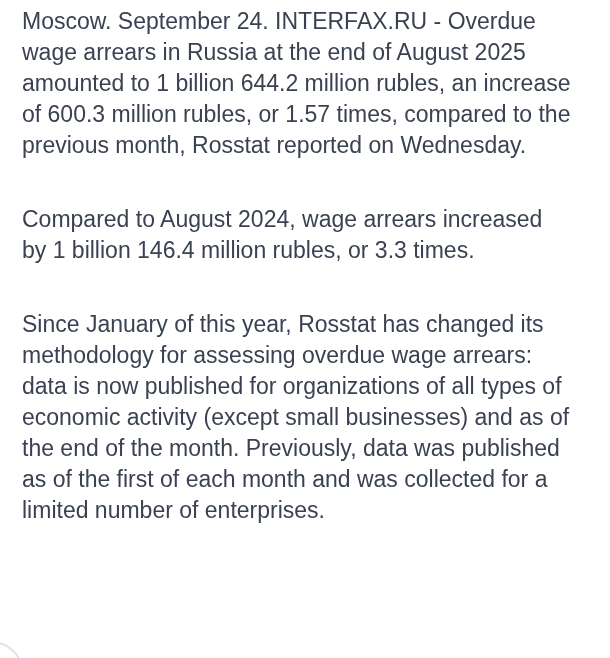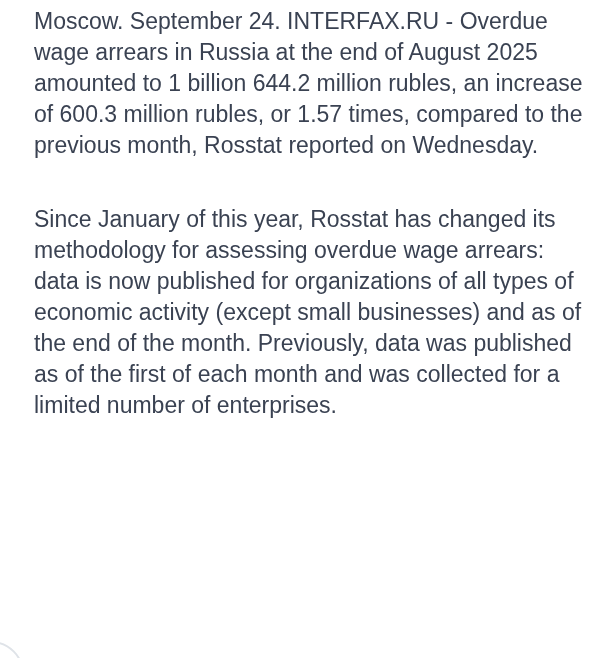--- a/index.html
+++ b/index.html
@@ -24,21 +24,21 @@
     letter-spacing: -0.2px;
     color: var(--headline-color, #1e2a3c);
     margin: 0 0 36px 0;
     white-space: pre-line;
   }
   .para {
     font-size: 23px;
     line-height: 31px;
     font-weight: 400;
     color: var(--body-color, #3a4252);
-    margin: 0 0 43px 12px;
+    margin: 0 0 43px 0;
     white-space: pre-line;
   }
   .corner-arc {
     position: absolute;
     left: -42px;
     top: 641px;
     width: 62px;
     height: 62px;
     border: 2px solid #dfe3e8;
     border-radius: 50%;
@@ -48,20 +48,22 @@
 </style>
 </head>
 <body style="background: rgb(255, 255, 255);">
 
 <article class="article">
   <p class="para">Moscow. September 24. INTERFAX.RU - Overdue
 wage arrears in Russia at the end of August 2025
 amounted to 1 billion 644.2 million rubles, an increase
 of 600.3 million rubles, or 1.57 times, compared to the
 previous month, Rosstat reported on Wednesday.</p>
+  <p class="para">Compared to August 2024, wage arrears increased
+by 1 billion 146.4 million rubles, or 3.3 times.</p>
   <p class="para">Since January of this year, Rosstat has changed its
 methodology for assessing overdue wage arrears:
 data is now published for organizations of all types of
 economic activity (except small businesses) and as of
 the end of the month. Previously, data was published
 as of the first of each month and was collected for a
 limited number of enterprises.</p>
 </article>
 
 <div class="corner-arc"></div>

